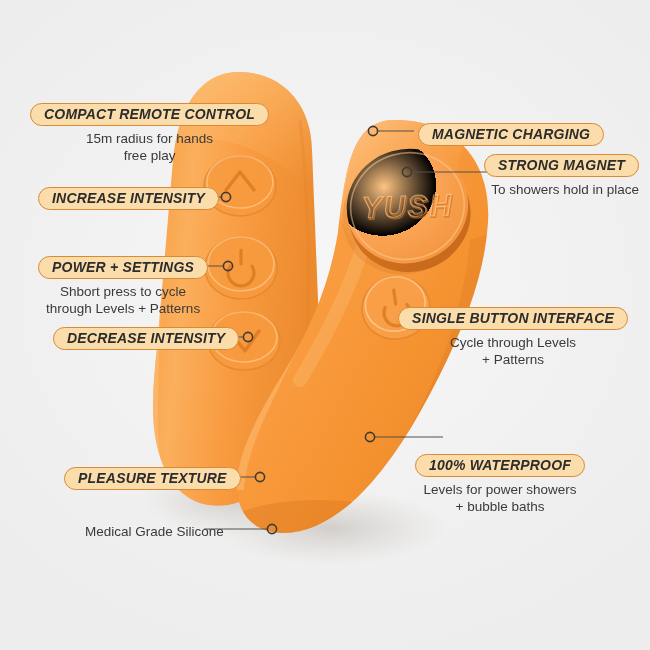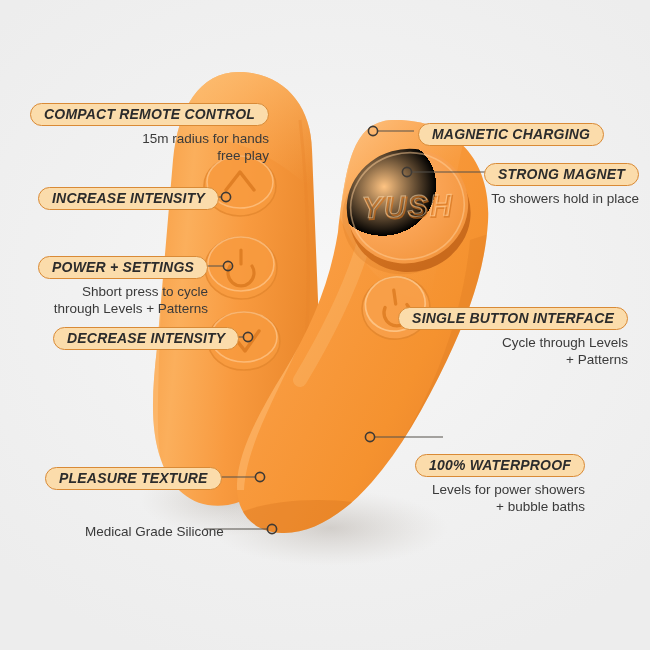--- a/index.html
+++ b/index.html
@@ -64,33 +64,33 @@
   .callout-sub {
     margin-top: 4px;
     font-size: 13.5px;
     line-height: 17px;
     color: #3a3a3a;
     white-space: pre-line;
   }
 
   .align-left  { text-align: left; }
   .align-right { text-align: right; }
-  .align-center{ text-align: right; }
+  .align-center{ text-align: center; }
 
   
   .c-compact       { left: 30px;  top: 103px; }
   .c-increase      { left: 38px;  top: 187px; }
   .c-power         { left: 38px;  top: 256px; }
   .c-decrease      { left: 53px;  top: 327px; }
-  .c-texture       { left: 45px;  top: 467px; }
+  .c-texture       { left: 64px;  top: 467px; }
   .c-soft          { left: 85px;  top: 519px; }
 
   
   .c-magnetic      { right: 228px; top: 123px; }
-  .c-strongmagnet  { right: 11px;  top: 163px; }
+  .c-strongmagnet  { right: 11px;  top: 154px; }
   .c-single        { right: 22px;  top: 307px; }
   .c-waterproof    { right: 65px;  top: 428px; margin-top: 26px; }
 
   .c-magnetic     { right: auto; left: 418px; }
 </style>
 </head>
 <body>
 
 <div id="stage">
 

